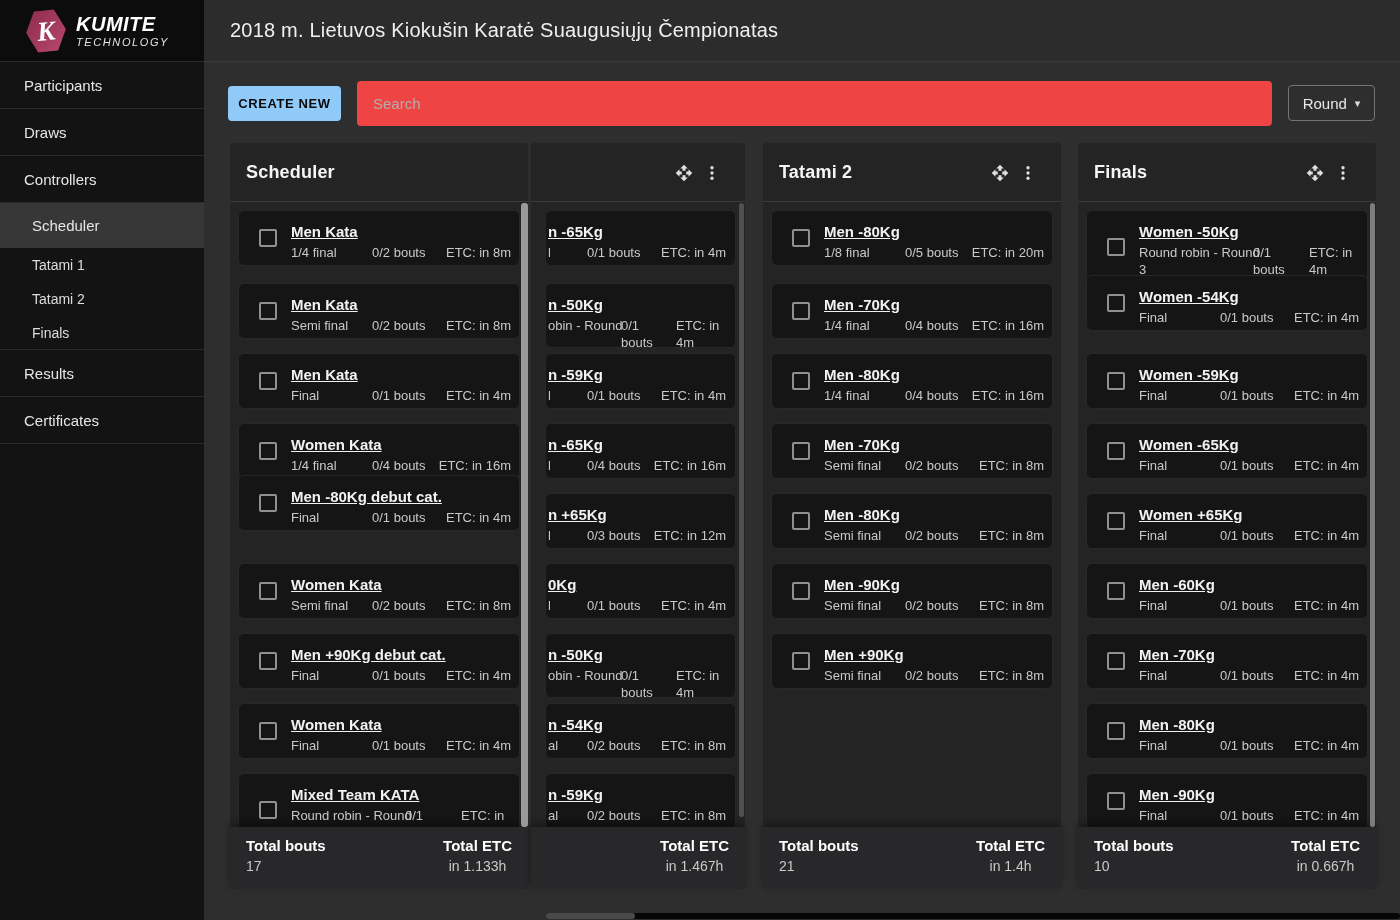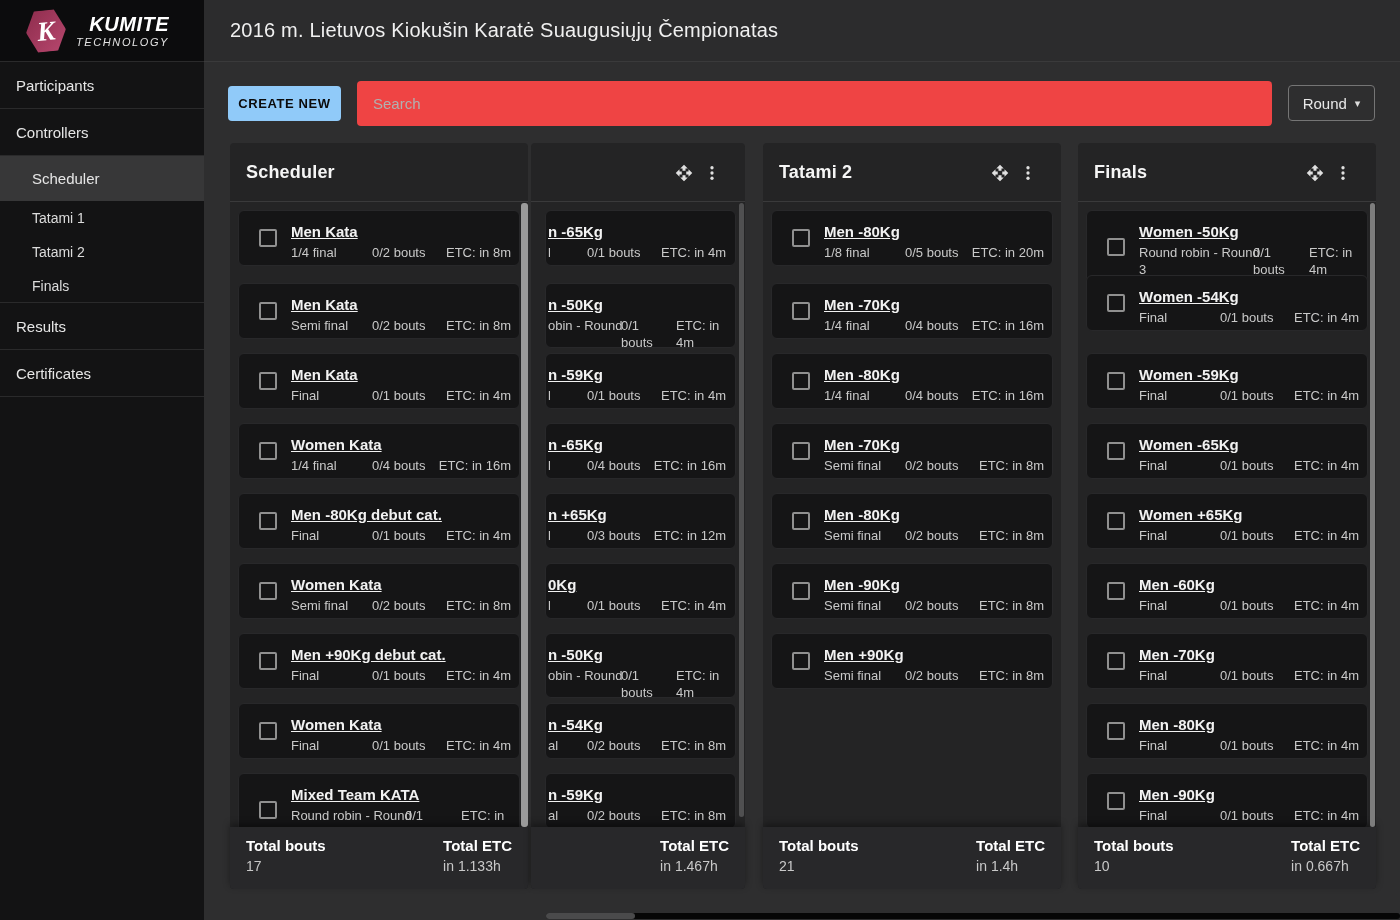--- a/index.html
+++ b/index.html
@@ -13,26 +13,26 @@
   .logo { height:62px; background:#0c0c0d; display:flex; align-items:center;
           padding-left:26px; gap:10px; border-bottom:1px solid #2a2a2b; }
   .hex { width:40px; height:44px; background:linear-gradient(135deg,#8d2c4c,#b8486f);
          clip-path:polygon(25% 3%,75% 3%,100% 50%,75% 97%,25% 97%,0% 50%);
          display:flex; align-items:center; justify-content:center;
          transform:rotate(-6deg); }
   .hex i { font-style:italic; font-weight:bold; color:#fff; font-size:27px;
            font-family:"Liberation Serif", serif; }
   .brand-text { display:flex; flex-direction:column; line-height:1; }
   .brand-name { color:#fff; font-style:italic; font-weight:bold; font-size:20px;
-                letter-spacing:.5px;text-align:right; }
+                letter-spacing:.5px; }
   .brand-sub { color:#e3e3e3; font-style:italic; font-size:11px; letter-spacing:1.6px;
                margin-top:3px; }
   .nav-item { display:flex; align-items:center; color:#e6e6e6; font-size:15px;
               cursor:pointer; }
-  .nav-item.lvl0 { height:47px; padding-left:16px; }
+  .nav-item.lvl0 { height:47px; padding-left:24px; }
   .nav-item.lvl1 { height:45px; padding-left:32px; }
   .nav-item.lvl2 { height:34px; padding-left:32px; font-size:14px; color:#dcdcdc; }
   .nav-item.selected { background:#373738; }
   .nav-item.divider { border-bottom:1px solid #2a2a2b; }
 
   
   .topbar { position:absolute; left:204px; top:0; width:1196px; height:62px;
             background:#2c2c2d; border-bottom:1px solid #3a3a3b;
             display:flex; align-items:center; padding-left:26px; }
   .topbar h1 { color:#f0f0f0; font-size:20px; font-weight:400; letter-spacing:.2px; }
@@ -83,21 +83,21 @@
   .card.c2 .cell1 { left:2px; }
   .card.c2 .cell2 { left:41px; }
   .card.c2 .cell3 { right:9px; }
   .card.c2.w .cell2 { left:75px; }
   .card.c2.w .cell3 { left:130px; right:auto; text-align:left; }
 
   .col-footer { position:absolute; left:0; right:0; bottom:0; height:62px;
                 background:#28282a; border-radius:0 0 4px 4px;
                 box-shadow:0 -3px 7px rgba(0,0,0,.38); z-index:5; }
   .foot-left { position:absolute; left:16px; top:10px; }
-  .foot-right { position:absolute; right:16px; top:10px; text-align:left; }
+  .foot-right { position:absolute; right:16px; top:10px; text-align:center; }
   .foot-label { color:#fff; font-size:15px; font-weight:bold; display:block; }
   .foot-value { color:#c9c9c9; font-size:14px; display:block; margin-top:4px; }
 
   .vthumb { position:absolute; border-radius:3px; z-index:6; }
 
   
   .hscroll-track { position:absolute; left:546px; top:913px; width:854px; height:6px;
                    background:#060606; border-radius:3px; }
   .hscroll-thumb { position:absolute; left:546px; top:913px; width:89px; height:6px;
                    background:#4a4a4b; border-radius:3px; cursor:pointer; }
@@ -112,32 +112,33 @@
       <span class="hex">
           <i>K</i>
         </span>
       <span class="brand-text">
         <span class="brand-name">KUMITE</span>
         <span class="brand-sub">TECHNOLOGY</span>
       </span>
     </div>
     <nav id="sidebar-nav">
         <div class="nav-item lvl0 divider">Participants</div>
+        <div class="nav-item lvl0 divider">Draws</div>
         <div class="nav-item lvl0 divider">Controllers</div>
         <div class="nav-item lvl1 selected">Scheduler</div>
         <div class="nav-item lvl2">Tatami 1</div>
         <div class="nav-item lvl2">Tatami 2</div>
         <div class="nav-item lvl2 divider">Finals</div>
         <div class="nav-item lvl0 divider">Results</div>
         <div class="nav-item lvl0 divider">Certificates</div>
       </nav>
   </aside>
 
   <header class="topbar">
-    <h1>2016 m. Lietuvos Kiokušin Karatė Suaugusiųjų Čempionatas</h1>
+    <h1>2018 m. Lietuvos Kiokušin Karatė Suaugusiųjų Čempionatas</h1>
   </header>
 
   <button class="create-btn">CREATE NEW</button>
   <input class="search" placeholder="Search" style="">
   <button class="round-btn">
     <span>Round</span>
     <span class="caret">▾</span>
   </button>
 
   <main id="board">
@@ -175,21 +176,21 @@
           </div>
           <div class="card" style="top: 221px; height: 56px;">
             <span class="checkbox"></span>
             <div class="card-title">Women Kata</div>
             <div class="card-meta">
               <span class="cell1">1/4 final</span>
               <span class="cell2">0/4 bouts</span>
               <span class="cell3">ETC: in 16m</span>
             </div>
           </div>
-          <div class="card" style="top: 291px; height: 56px;">
+          <div class="card" style="top: 273px; height: 56px;">
             <span class="checkbox"></span>
             <div class="card-title">Men -80Kg debut cat.</div>
             <div class="card-meta">
               <span class="cell1">Final</span>
               <span class="cell2">0/1 bouts</span>
               <span class="cell3">ETC: in 4m</span>
             </div>
           </div>
           <div class="card" style="top: 361px; height: 56px;">
             <span class="checkbox"></span>

